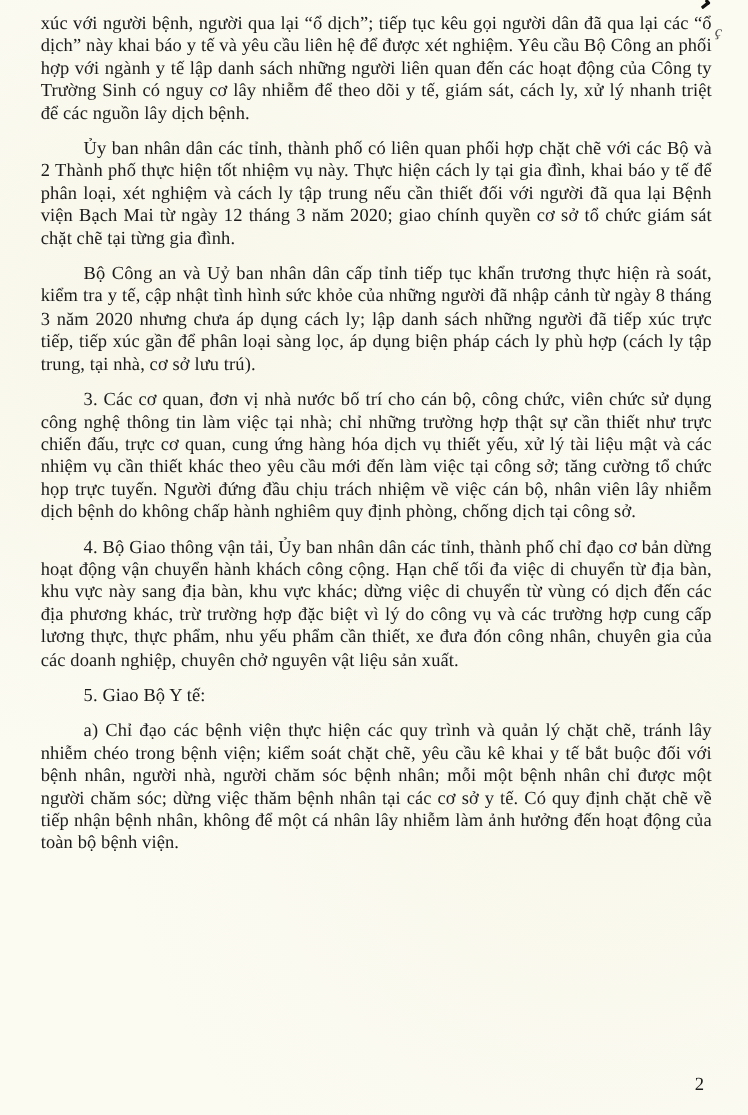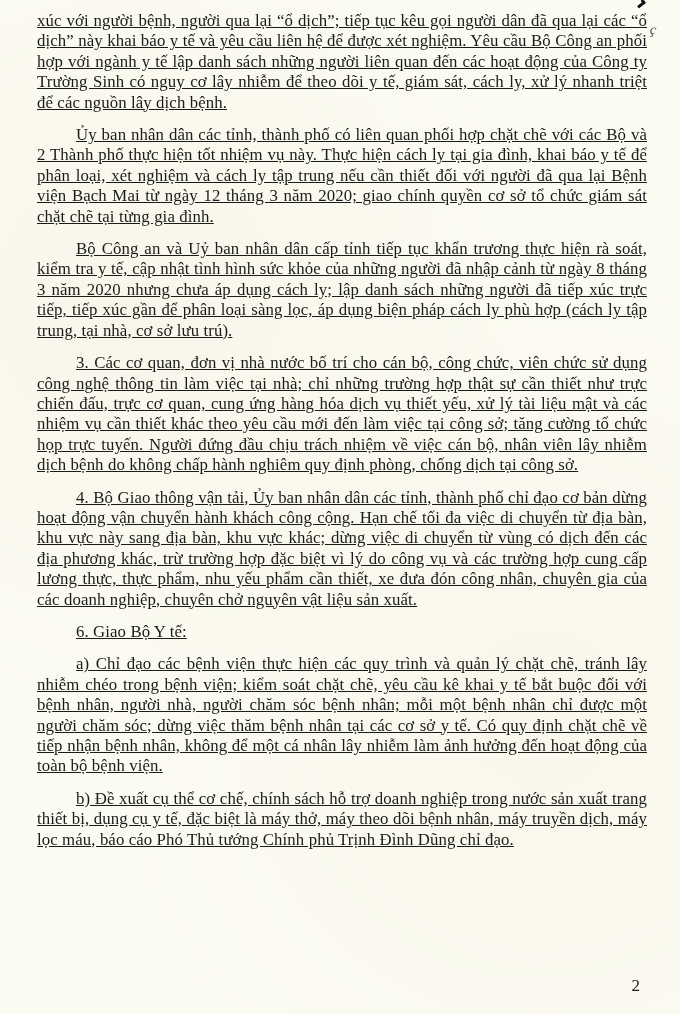--- a/index.html
+++ b/index.html
@@ -35,21 +35,20 @@
     width: 610px;
     text-align: justify;
     color: #1b1b1b;
     font-size: 16.8px;
     line-height: 20.4px;
     letter-spacing: 0.1px;
     -webkit-font-smoothing: antialiased;
   }
   .para {
     margin: 0 0 11px 0;
-    text-decoration: underline;
   }
   .para.indent {
     text-indent: 39px;
     margin-top: 12px;
   }
   .para:last-child {
     margin-bottom: 0;
   }
   .page-number {
     position: absolute;
@@ -96,20 +95,19 @@
 
   <span class="artifact-speck"></span>
   <span class="artifact-curl">ç</span>
 
   <main class="text-block">
     <p class="para">xúc với người bệnh, người qua lại “ổ dịch”; tiếp tục kêu gọi người dân đã qua lại các “ổ dịch” này khai báo y tế và yêu cầu liên hệ để được xét nghiệm. Yêu cầu Bộ Công an phối hợp với ngành y tế lập danh sách những người liên quan đến các hoạt động của Công ty Trường Sinh có nguy cơ lây nhiễm để theo dõi y tế, giám sát, cách ly, xử lý nhanh triệt để các nguồn lây dịch bệnh.</p>
     <p class="para indent">Ủy ban nhân dân các tỉnh, thành phố có liên quan phối hợp chặt chẽ với các Bộ và 2 Thành phố thực hiện tốt nhiệm vụ này. Thực hiện cách ly tại gia đình, khai báo y tế để phân loại, xét nghiệm và cách ly tập trung nếu cần thiết đối với người đã qua lại Bệnh viện Bạch Mai từ ngày 12 tháng 3 năm 2020; giao chính quyền cơ sở tổ chức giám sát chặt chẽ tại từng gia đình.</p>
     <p class="para indent">Bộ Công an và Uỷ ban nhân dân cấp tỉnh tiếp tục khẩn trương thực hiện rà soát, kiểm tra y tế, cập nhật tình hình sức khỏe của những người đã nhập cảnh từ ngày 8 tháng 3 năm 2020 nhưng chưa áp dụng cách ly; lập danh sách những người đã tiếp xúc trực tiếp, tiếp xúc gần để phân loại sàng lọc, áp dụng biện pháp cách ly phù hợp (cách ly tập trung, tại nhà, cơ sở lưu trú).</p>
     <p class="para indent">3. Các cơ quan, đơn vị nhà nước bố trí cho cán bộ, công chức, viên chức sử dụng công nghệ thông tin làm việc tại nhà; chỉ những trường hợp thật sự cần thiết như trực chiến đấu, trực cơ quan, cung ứng hàng hóa dịch vụ thiết yếu, xử lý tài liệu mật và các nhiệm vụ cần thiết khác theo yêu cầu mới đến làm việc tại công sở; tăng cường tổ chức họp trực tuyến. Người đứng đầu chịu trách nhiệm về việc cán bộ, nhân viên lây nhiễm dịch bệnh do không chấp hành nghiêm quy định phòng, chống dịch tại công sở.</p>
     <p class="para indent">4. Bộ Giao thông vận tải, Ủy ban nhân dân các tỉnh, thành phố chỉ đạo cơ bản dừng hoạt động vận chuyển hành khách công cộng. Hạn chế tối đa việc di chuyển từ địa bàn, khu vực này sang địa bàn, khu vực khác; dừng việc di chuyển từ vùng có dịch đến các địa phương khác, trừ trường hợp đặc biệt vì lý do công vụ và các trường hợp cung cấp lương thực, thực phẩm, nhu yếu phẩm cần thiết, xe đưa đón công nhân, chuyên gia của các doanh nghiệp, chuyên chở nguyên vật liệu sản xuất.</p>
-    <p class="para indent">6. Giao Bộ Y tế:</p>
+    <p class="para indent">5. Giao Bộ Y tế:</p>
     <p class="para indent">a) Chỉ đạo các bệnh viện thực hiện các quy trình và quản lý chặt chẽ, tránh lây nhiễm chéo trong bệnh viện; kiểm soát chặt chẽ, yêu cầu kê khai y tế bắt buộc đối với bệnh nhân, người nhà, người chăm sóc bệnh nhân; mỗi một bệnh nhân chỉ được một người chăm sóc; dừng việc thăm bệnh nhân tại các cơ sở y tế. Có quy định chặt chẽ về tiếp nhận bệnh nhân, không để một cá nhân lây nhiễm làm ảnh hưởng đến hoạt động của toàn bộ bệnh viện.</p>
-    <p class="para indent">b) Đề xuất cụ thể cơ chế, chính sách hỗ trợ doanh nghiệp trong nước sản xuất trang thiết bị, dụng cụ y tế, đặc biệt là máy thở, máy theo dõi bệnh nhân, máy truyền dịch, máy lọc máu, báo cáo Phó Thủ tướng Chính phủ Trịnh Đình Dũng chỉ đạo.</p>
   </main>
 
   <div class="page-number">2</div>
 
 </div>
 
 </body></html>

